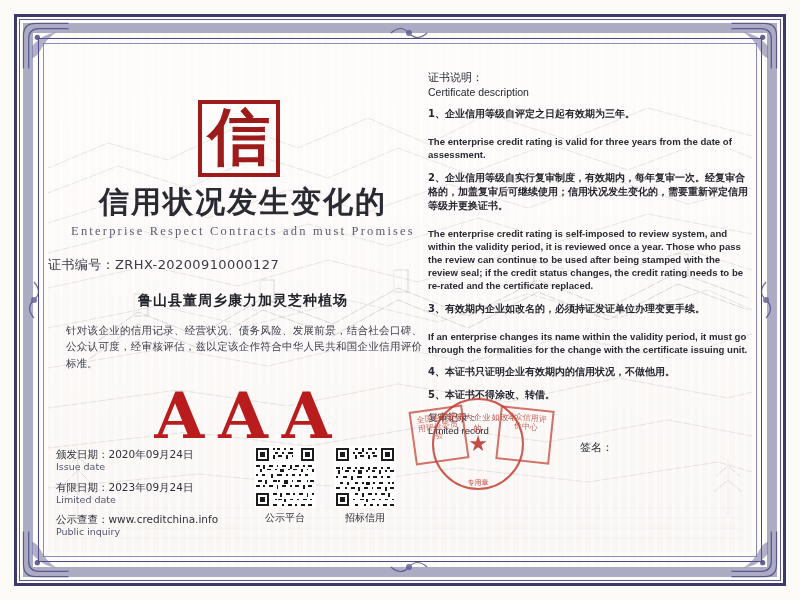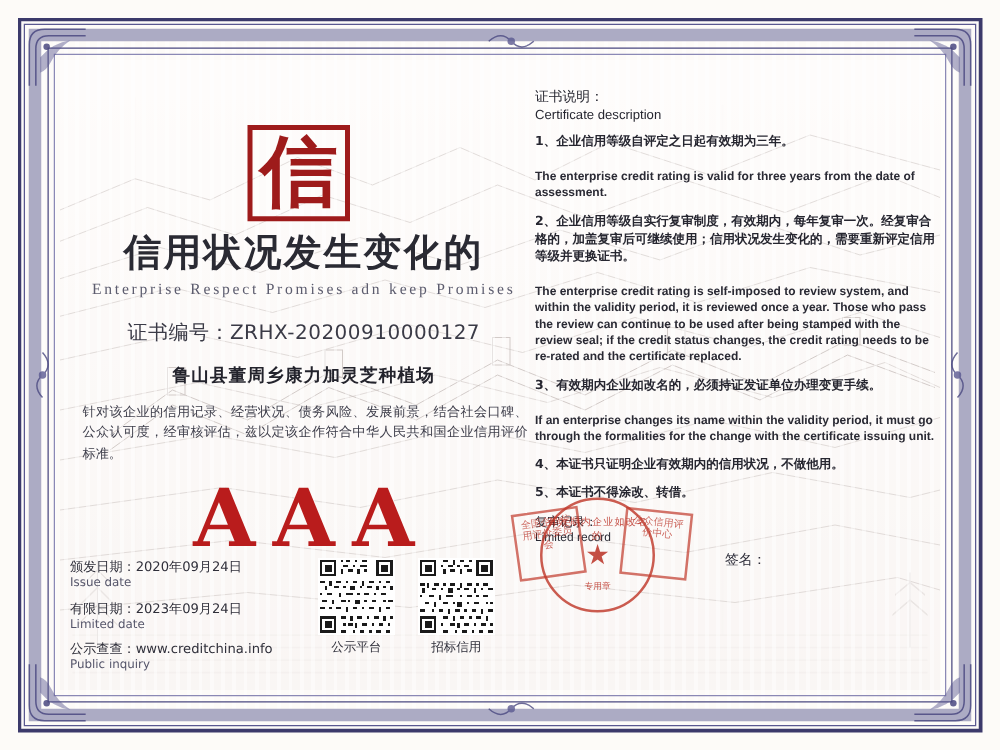--- a/index.html
+++ b/index.html
@@ -146,23 +146,23 @@
     text-align: center;
     font-family: "Liberation Serif", serif;
     font-size: 12.5px;
     color: #5c5c6e;
     letter-spacing: 2.2px;
   }
   .cert-no {
     position: absolute;
     left: 0; top: 208px;
     width: 390px;
-    text-align: center;
-    font-family: "DejaVu Sans", sans-serif;
-    font-size: 16px;
+    text-align: left;
+    font-family: "DejaVu Sans", sans-serif;
+    font-size: 13px;
     color: #3a3a46;
     letter-spacing: 0.4px;
   }
   .company {
     position: absolute;
     left: 0; top: 244px;
     width: 390px;
     text-align: center;
     font-family: "DejaVu Sans", sans-serif;
     font-size: 14px;
@@ -284,21 +284,21 @@
   }
   .seal-main .arc-top {
     position: absolute;
     left: 0; top: 12px; width: 100%;
     font-size: 8px;
     font-family: "DejaVu Sans", sans-serif;
     letter-spacing: 1px;
   }
   .seal-main .arc-bottom {
     position: absolute;
-    left: 0; bottom: 14px; width: 100%;
+    left: 0; bottom: 0; width: 100%;
     font-size: 7px;
     font-family: "DejaVu Sans", sans-serif;
   }
   .seal-square {
     position: absolute;
     width: 54px; height: 54px;
     border: 2px solid #c0392b;
     opacity: 0.7;
     color: #b8291d;
     font-family: "DejaVu Sans", sans-serif;
@@ -445,21 +445,21 @@
 
     <div class="left-col">
 
       <div class="emblem">
         <span class="emblem-box">
           <span class="emblem-char">信</span>
         </span>
       </div>
 
       <div class="main-title">信用状况发生变化的</div>
-      <div class="sub-title">Enterprise Respect Promises adn keep Promises</div>
+      <div class="sub-title">Enterprise Respect Contracts adn must Promises</div>
       <div class="cert-no">证书编号：ZRHX-20200910000127</div>
       <div class="company">鲁山县董周乡康力加灵芝种植场</div>
       <div class="description">针对该企业的信用记录、经营状况、债务风险、发展前景，结合社会口碑、公众认可度，经审核评估，兹以定该企作符合中华人民共和国企业信用评价标准。</div>
       <div class="grade">AAA</div>
 
       <div class="dates">
         <div class="date-row">
           <div class="date-cn">颁发日期：2020年09月24日</div>
           <div class="date-en">Issue date</div>
         </div>

